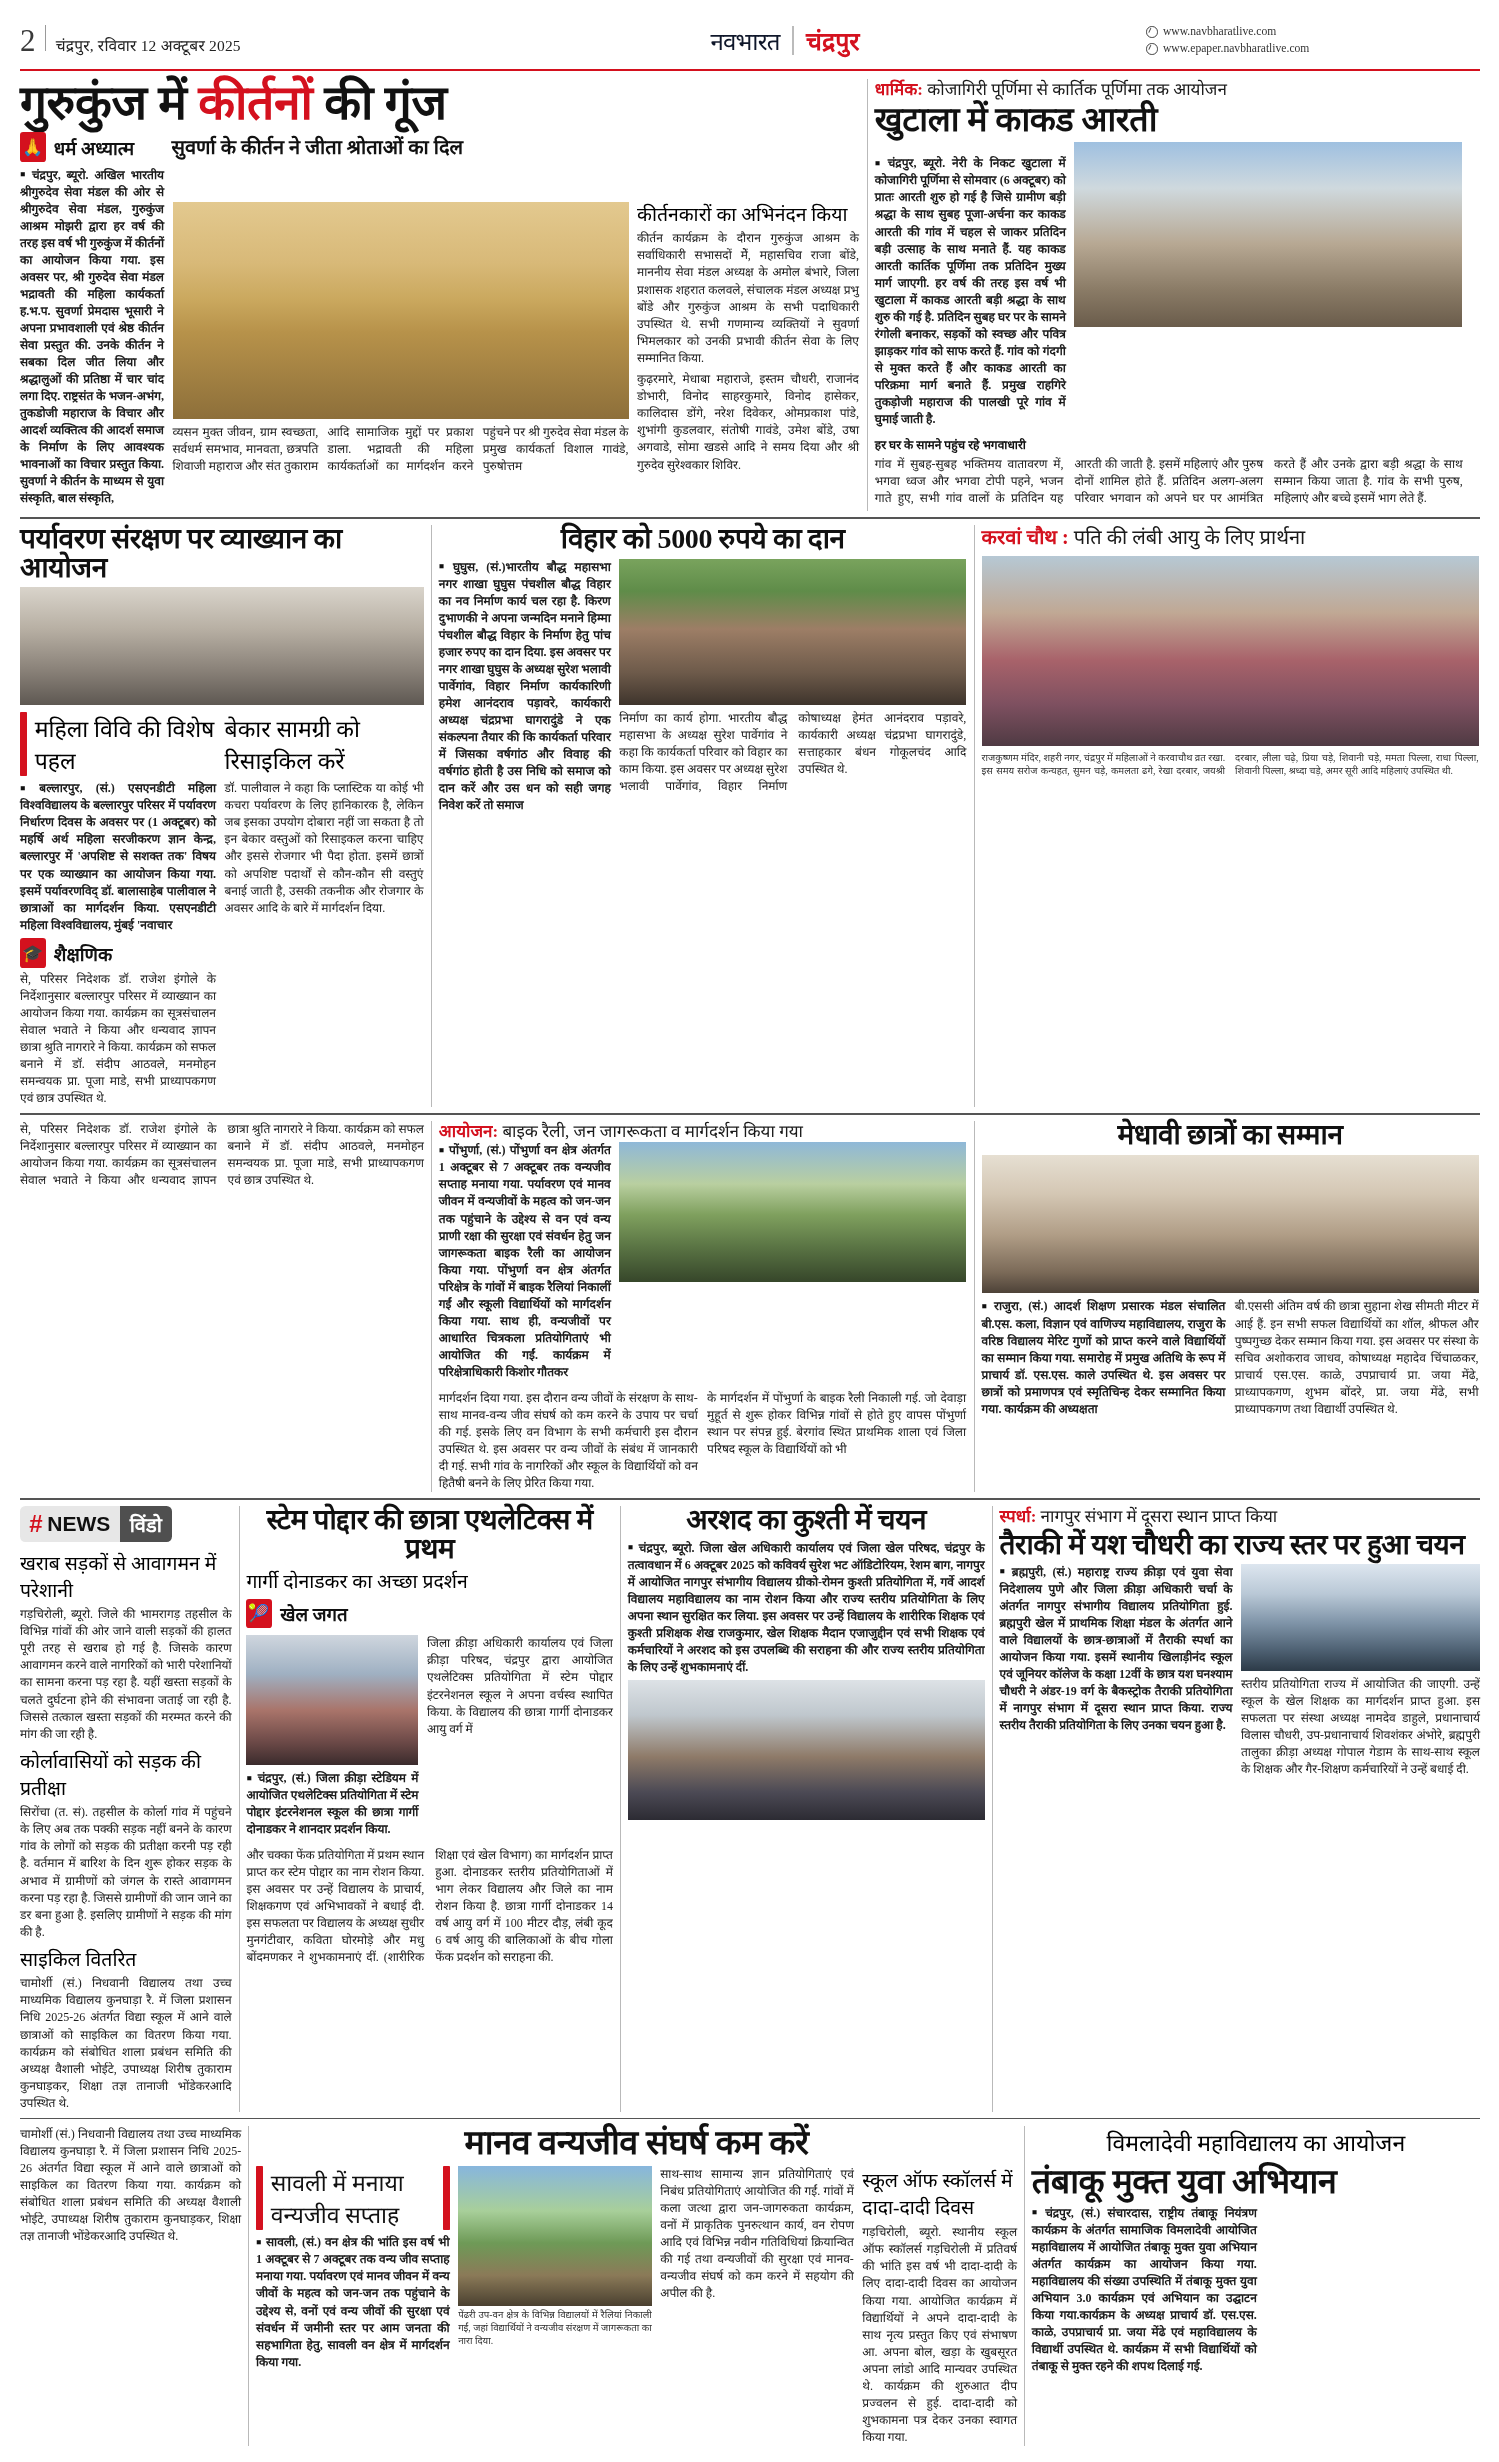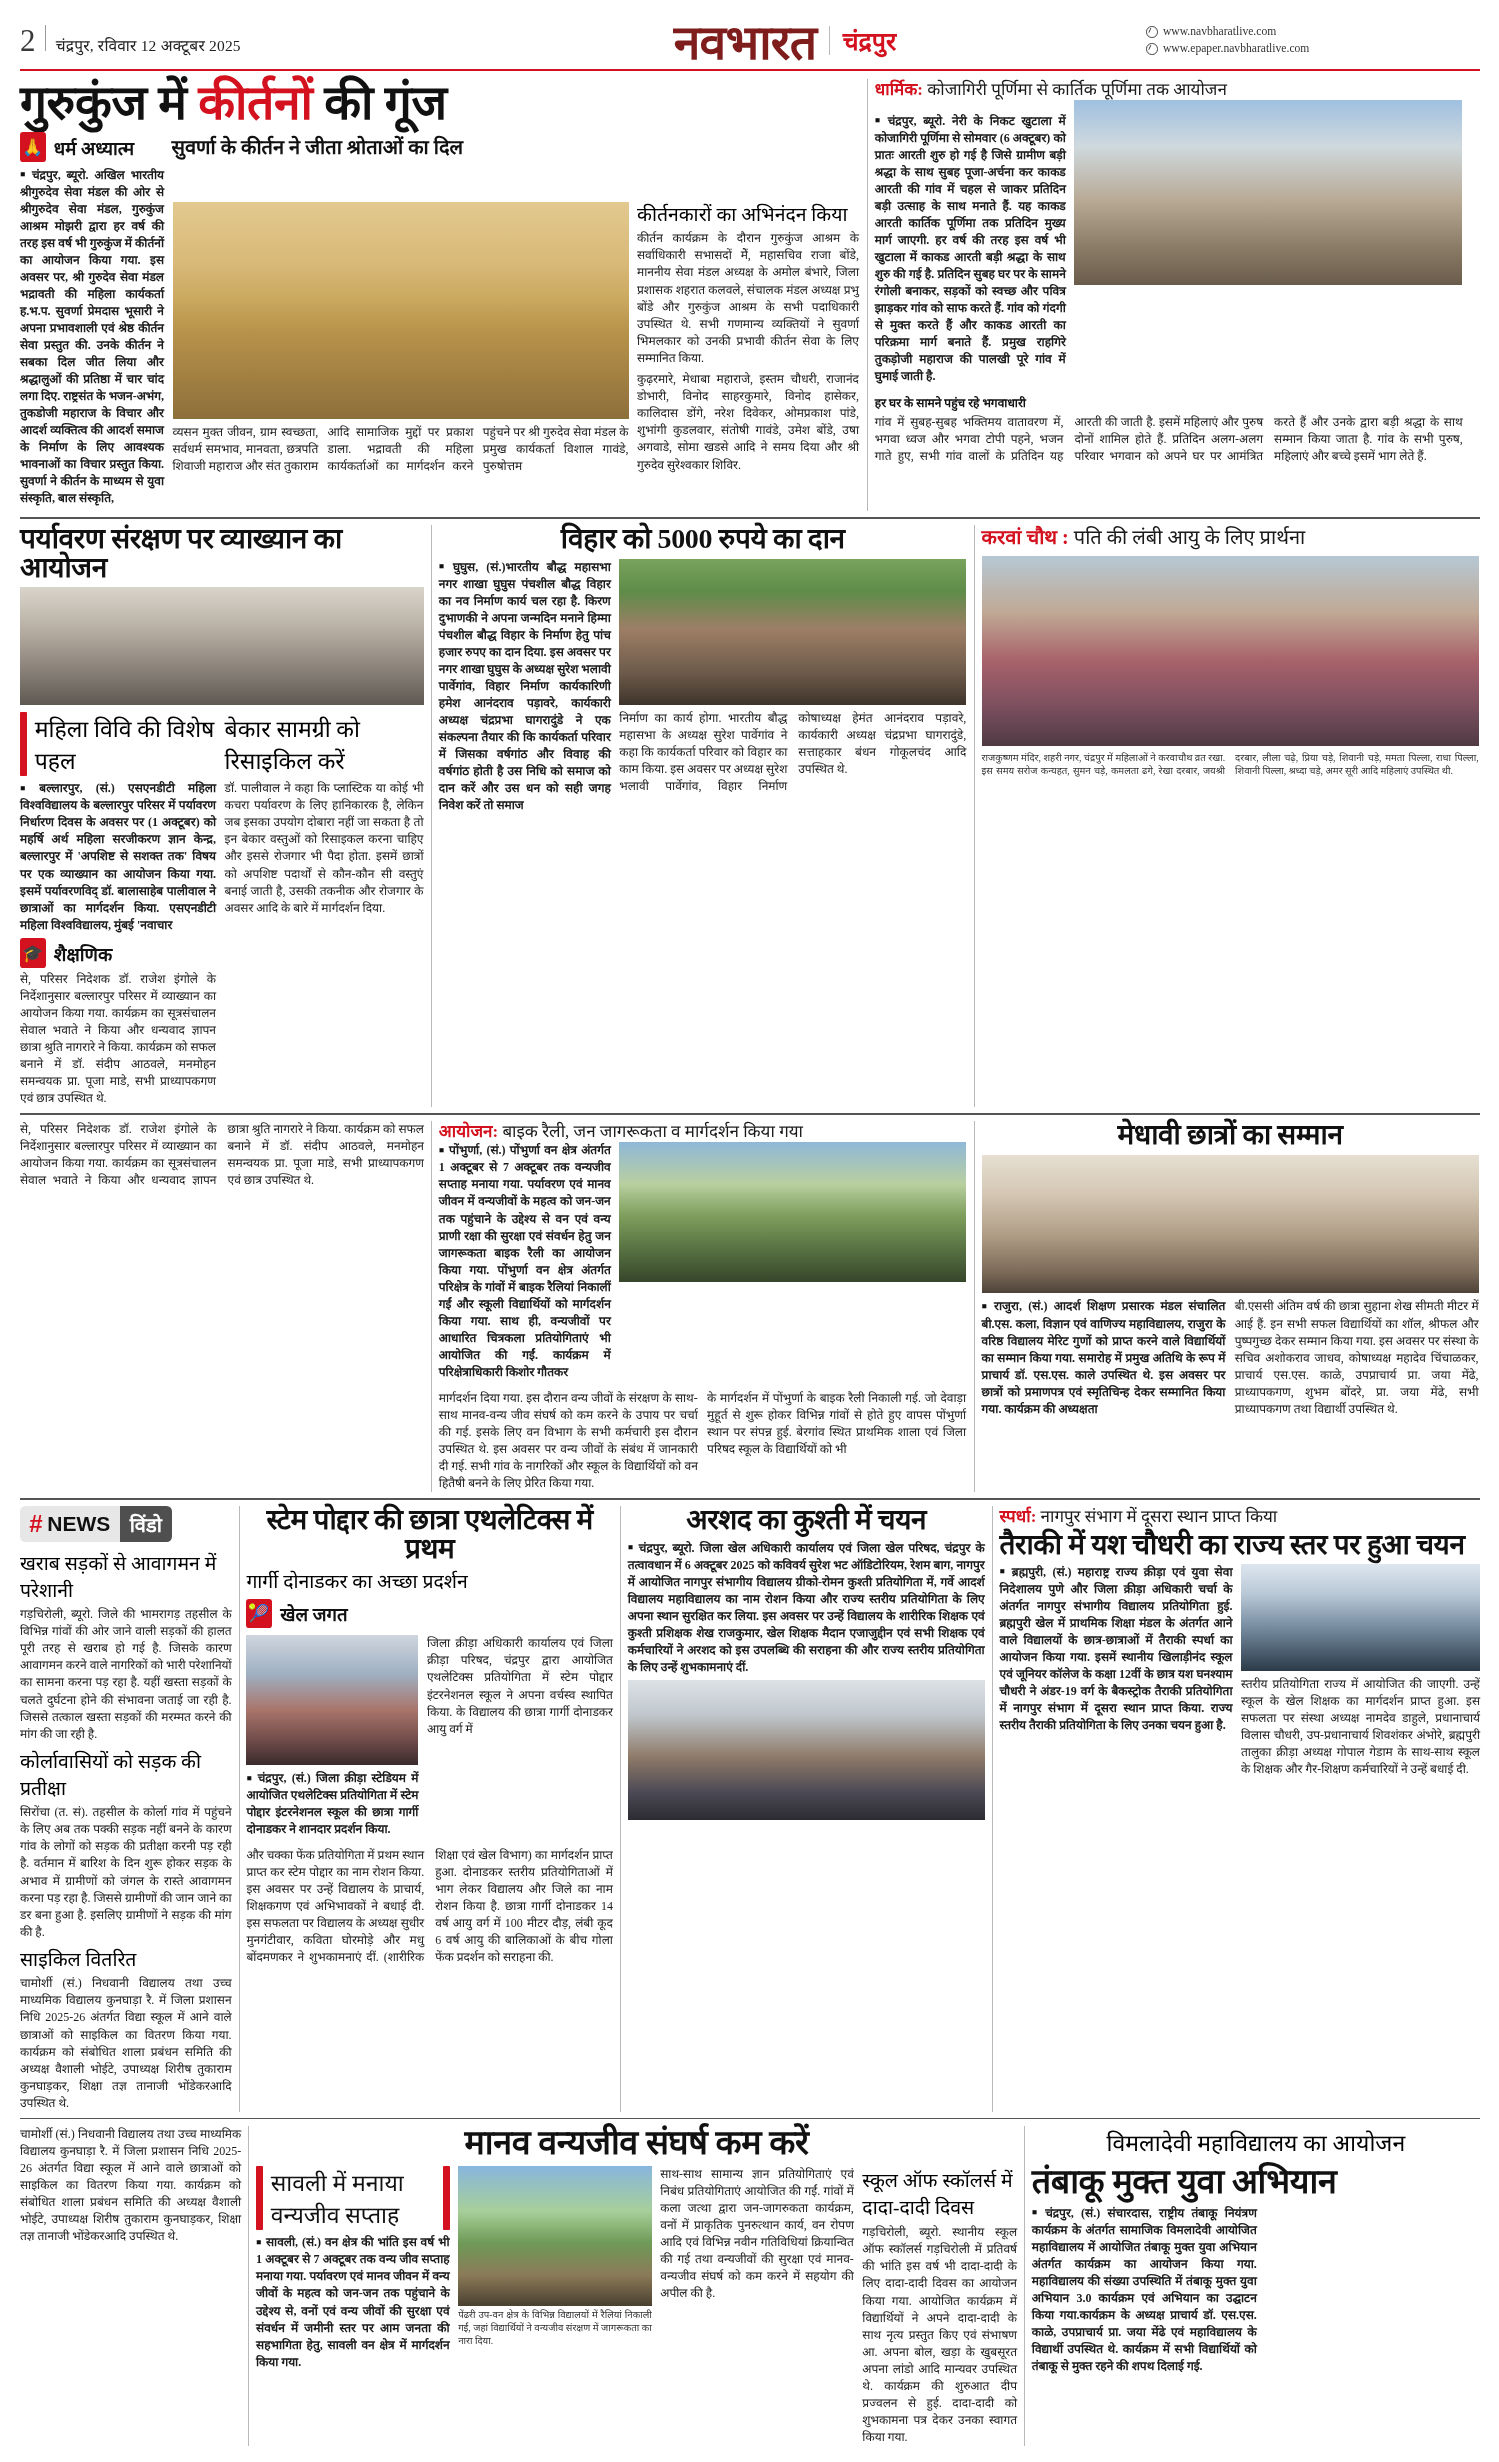--- a/index.html
+++ b/index.html
@@ -27,21 +27,21 @@
   }
   .mh-left { display: flex; align-items: baseline; gap: 9.3px; width: 404px; }
   .page-no {
     font-size: 31px; font-weight: 400; color: #3a3a3a;
     font-family: "Liberation Serif", serif; line-height: 1;
   }
   .mh-divider { width: 1.6px; height: 26px; background: #9a9a9a; }
   .mh-place { font-size: 15.5px; color: #222; letter-spacing: 0.2px; }
   .mh-center { flex: 1; display: flex; align-items: center; justify-content: center; gap: 12.4px; }
   .brand {
-    font-size: 48px; font-weight: bold; color: #7f1d1d; letter-spacing: -0.8px;
+    font-size: 24px; font-weight: normal; color: #0f172a; letter-spacing: -0.8px;
     font-family: "Liberation Sans", sans-serif;
   }
   .brand-sep { width: 1.6px; height: 29.5px; background: #bbb; }
   .brand-city {
     font-size: 25px; font-weight: bold; color: #d4111e;
     font-family: "Liberation Sans", sans-serif;
   }
   .mh-right { width: 334px; font-size: 11.6px; color: #333; line-height: 1.5; }
   .mh-right div { display: flex; align-items: center; gap: 5.4px; }
   .globe {
@@ -202,20 +202,21 @@
         </div>
       </div>
     </div>
 
     <div class="vline"></div>
 
     <div style="width:588px;">
       <div class="kicker">
         <b class="red">धार्मिक:</b><span> कोजागिरी पूर्णिमा से कार्तिक पूर्णिमा तक आयोजन</span>
       </div>
+      <h1 class="hl hl-xl" style="margin:3.1px 0 4.7px;">खुटाला में काकड आरती</h1>
       <div style="display:flex; gap:8.5px;">
         <div style="width:191px;margin-top:13px;" class="body">
           <p class="dateline">चंद्रपुर, ब्यूरो. नेरी के निकट खुटाला में कोजागिरी पूर्णिमा से सोमवार (6 अक्टूबर) को प्रातः आरती शुरु हो गई है जिसे ग्रामीण बड़ी श्रद्धा के साथ सुबह पूजा-अर्चना कर काकड आरती की गांव में चहल से जाकर प्रतिदिन बड़ी उत्साह के साथ मनाते हैं. यह काकड आरती कार्तिक पूर्णिमा तक प्रतिदिन मुख्य मार्ग जाएगी. हर वर्ष की तरह इस वर्ष भी खुटाला में काकड आरती बड़ी श्रद्धा के साथ शुरु की गई है. प्रतिदिन सुबह घर पर के सामने रंगोली बनाकर, सड़कों को स्वच्छ और पवित्र झाड़कर गांव को साफ करते हैं. गांव को गंदगी से मुक्त करते हैं और काकड आरती का परिक्रमा मार्ग बनाते हैं. प्रमुख राहगिरे तुकड़ोजी महाराज की पालखी पूरे गांव में घुमाई जाती है.</p>
         </div>
         <div style="width:388px;">
           <div class="photo ph-temple" style="height:185px;"></div>
         </div>
       </div>
       <div class="subhead" style="text-align:left; font-size:12px; margin:6.2px 0 3.9px;">हर घर के सामने पहुंच रहे भगवाधारी</div>
       <div class="body cols3">गांव में सुबह-सुबह भक्तिमय वातावरण में, भगवा ध्वज और भगवा टोपी पहने, भजन गाते हुए, सभी गांव वालों के प्रतिदिन यह आरती की जाती है. इसमें महिलाएं और पुरुष दोनों शामिल होते हैं. प्रतिदिन अलग-अलग परिवार भगवान को अपने घर पर आमंत्रित करते हैं और उनके द्वारा बड़ी श्रद्धा के साथ सम्मान किया जाता है. गांव के सभी पुरुष, महिलाएं और बच्चे इसमें भाग लेते हैं.</div>

